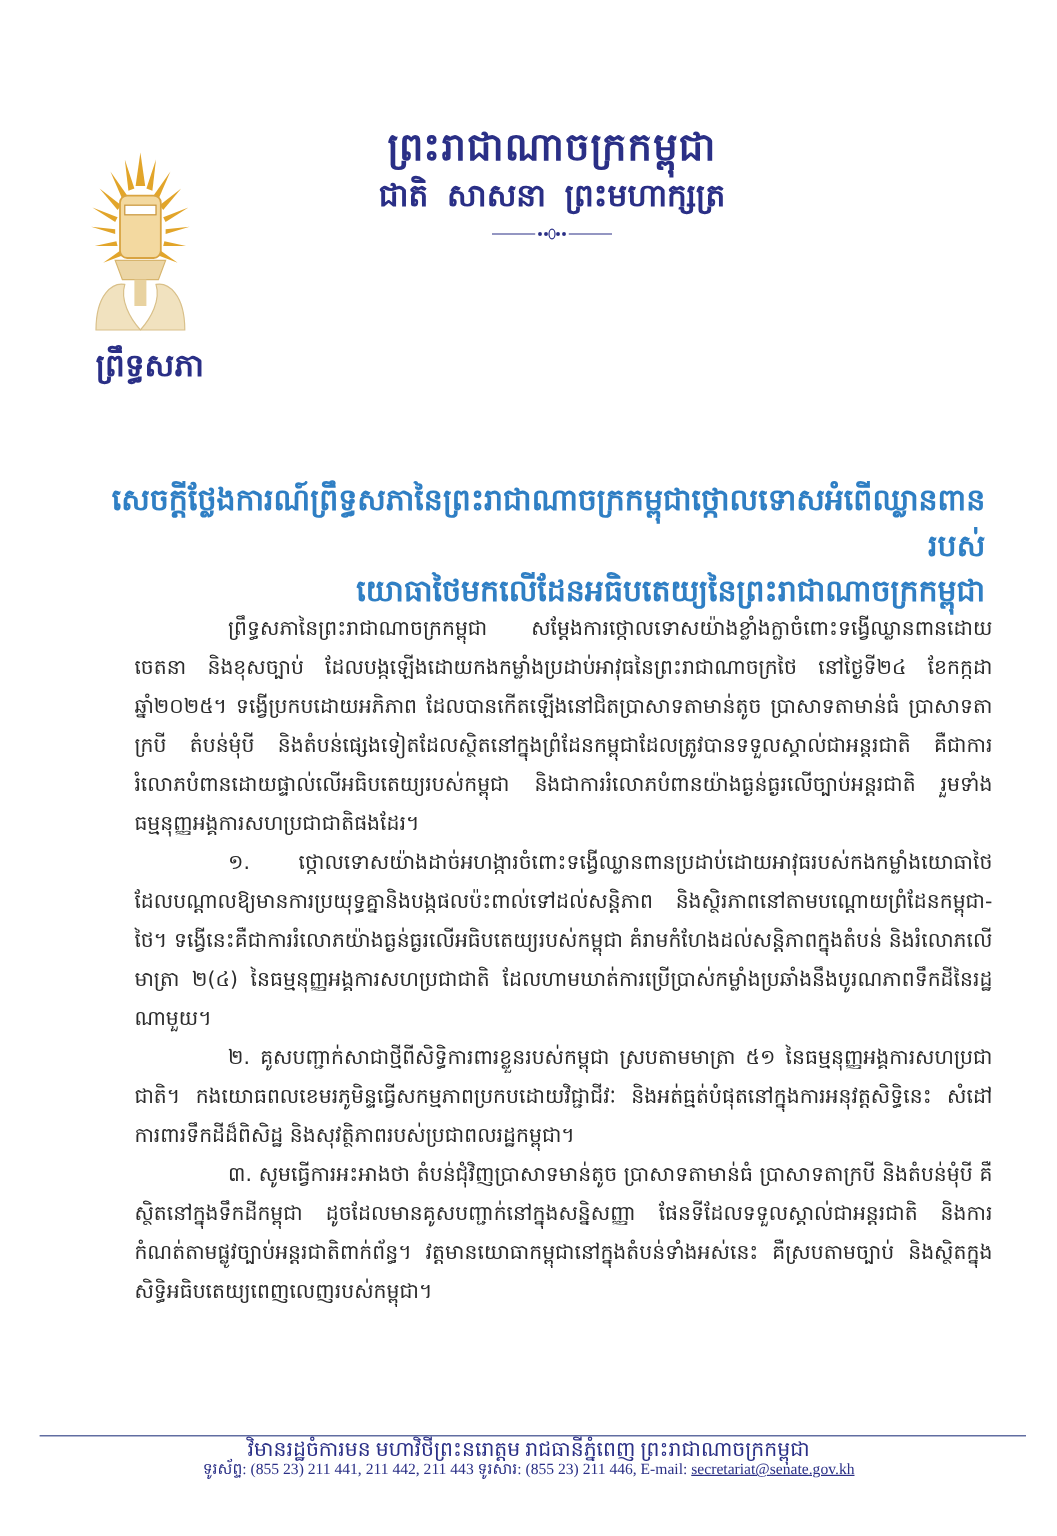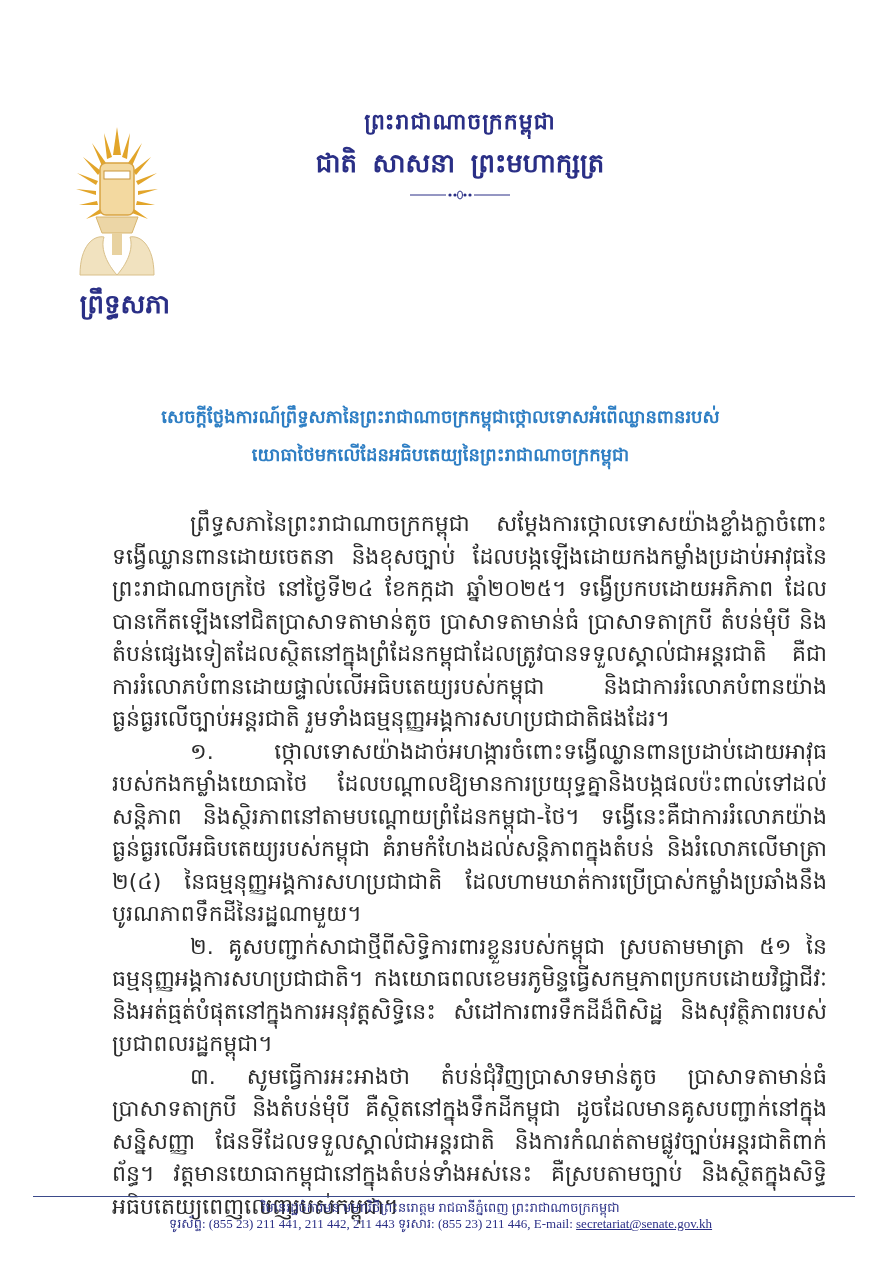--- a/index.html
+++ b/index.html
@@ -5,37 +5,37 @@
   html, body { margin: 0; padding: 0; background: #ffffff; }
   body { width: 881px; height: 1280px; position: relative; overflow: hidden;
          font-family: "DejaVu Sans", sans-serif; color: #222; }
 
   .logo { position: absolute; left: 62px; top: 125px; width: 110px; height: 200px; }
   .logo svg { display: block; margin: 0 auto; }
   .logo-label { position: absolute; left: 50px; top: 288px; width: 120px; text-align: right;
                 font-size: 26px; font-weight: bold; color: #2a2f86; }
 
   .header { position: absolute; left: 280px; top: 100px; width: 360px; text-align: center; }
-  .header .kingdom { font-size: 22px; font-weight: bold; color: #2a2f86; line-height: 44px; letter-spacing: 1px; }
+  .header .kingdom { font-size: 32px; font-weight: bold; color: #2a2f86; line-height: 44px; letter-spacing: 1px; }
   .header .motto { font-size: 26px; font-weight: bold; color: #2a2f86; line-height: 38px; margin-top: 2px; font-family: Liberation Mono, monospace; }
   .ornament { margin: 6px auto 0; width: 100px; height: 10px; }
 
-  .title { position: absolute; left: 60px; top: 398px; width: 761px; text-align: center;
-           color: #2f7fc4; font-size: 18px; font-weight: bold; line-height: 38px; }
+  .title { position: absolute; left: 60px; top: 398px; width: 761px; text-align: right;
+           color: #2f7fc4; font-size: 25px; font-weight: bold; line-height: 38px; }
 
   .body { position: absolute; left: 112px; top: 508px; width: 715px;
-          font-size: 22px; line-height: 32.5px; color: #2b2b2b; text-align: justify; }
+          font-size: 17px; line-height: 32.5px; color: #2b2b2b; text-align: justify; }
   .body p { margin: 0; }
   .indent { text-indent: 78px; }
 
   .footer-rule { position: absolute; left: 33px; top: 1196px; width: 822px; height: 0;
                  border-top: 1.5px solid #3b4a8a; }
   .footer { position: absolute; left: 0; top: 1200px; width: 881px; text-align: center;
             font-family: "Liberation Serif", serif; color: #2a2f86; }
-  .footer .addr { font-size: 13px; line-height: 16px; }
+  .footer .addr { font-size: 17px; line-height: 16px; }
   .footer .contact { font-size: 13px; line-height: 16px; }
   .footer .contact a { color: #2a2f86; text-decoration: underline; }
 </style>
 </head>
 <body>
 
 <div class="logo">
   <svg width="86" height="160" viewBox="0 0 86 160">
     <g fill="#e2a52a">
       <polygon points="43,2 47,30 39,30"></polygon>

